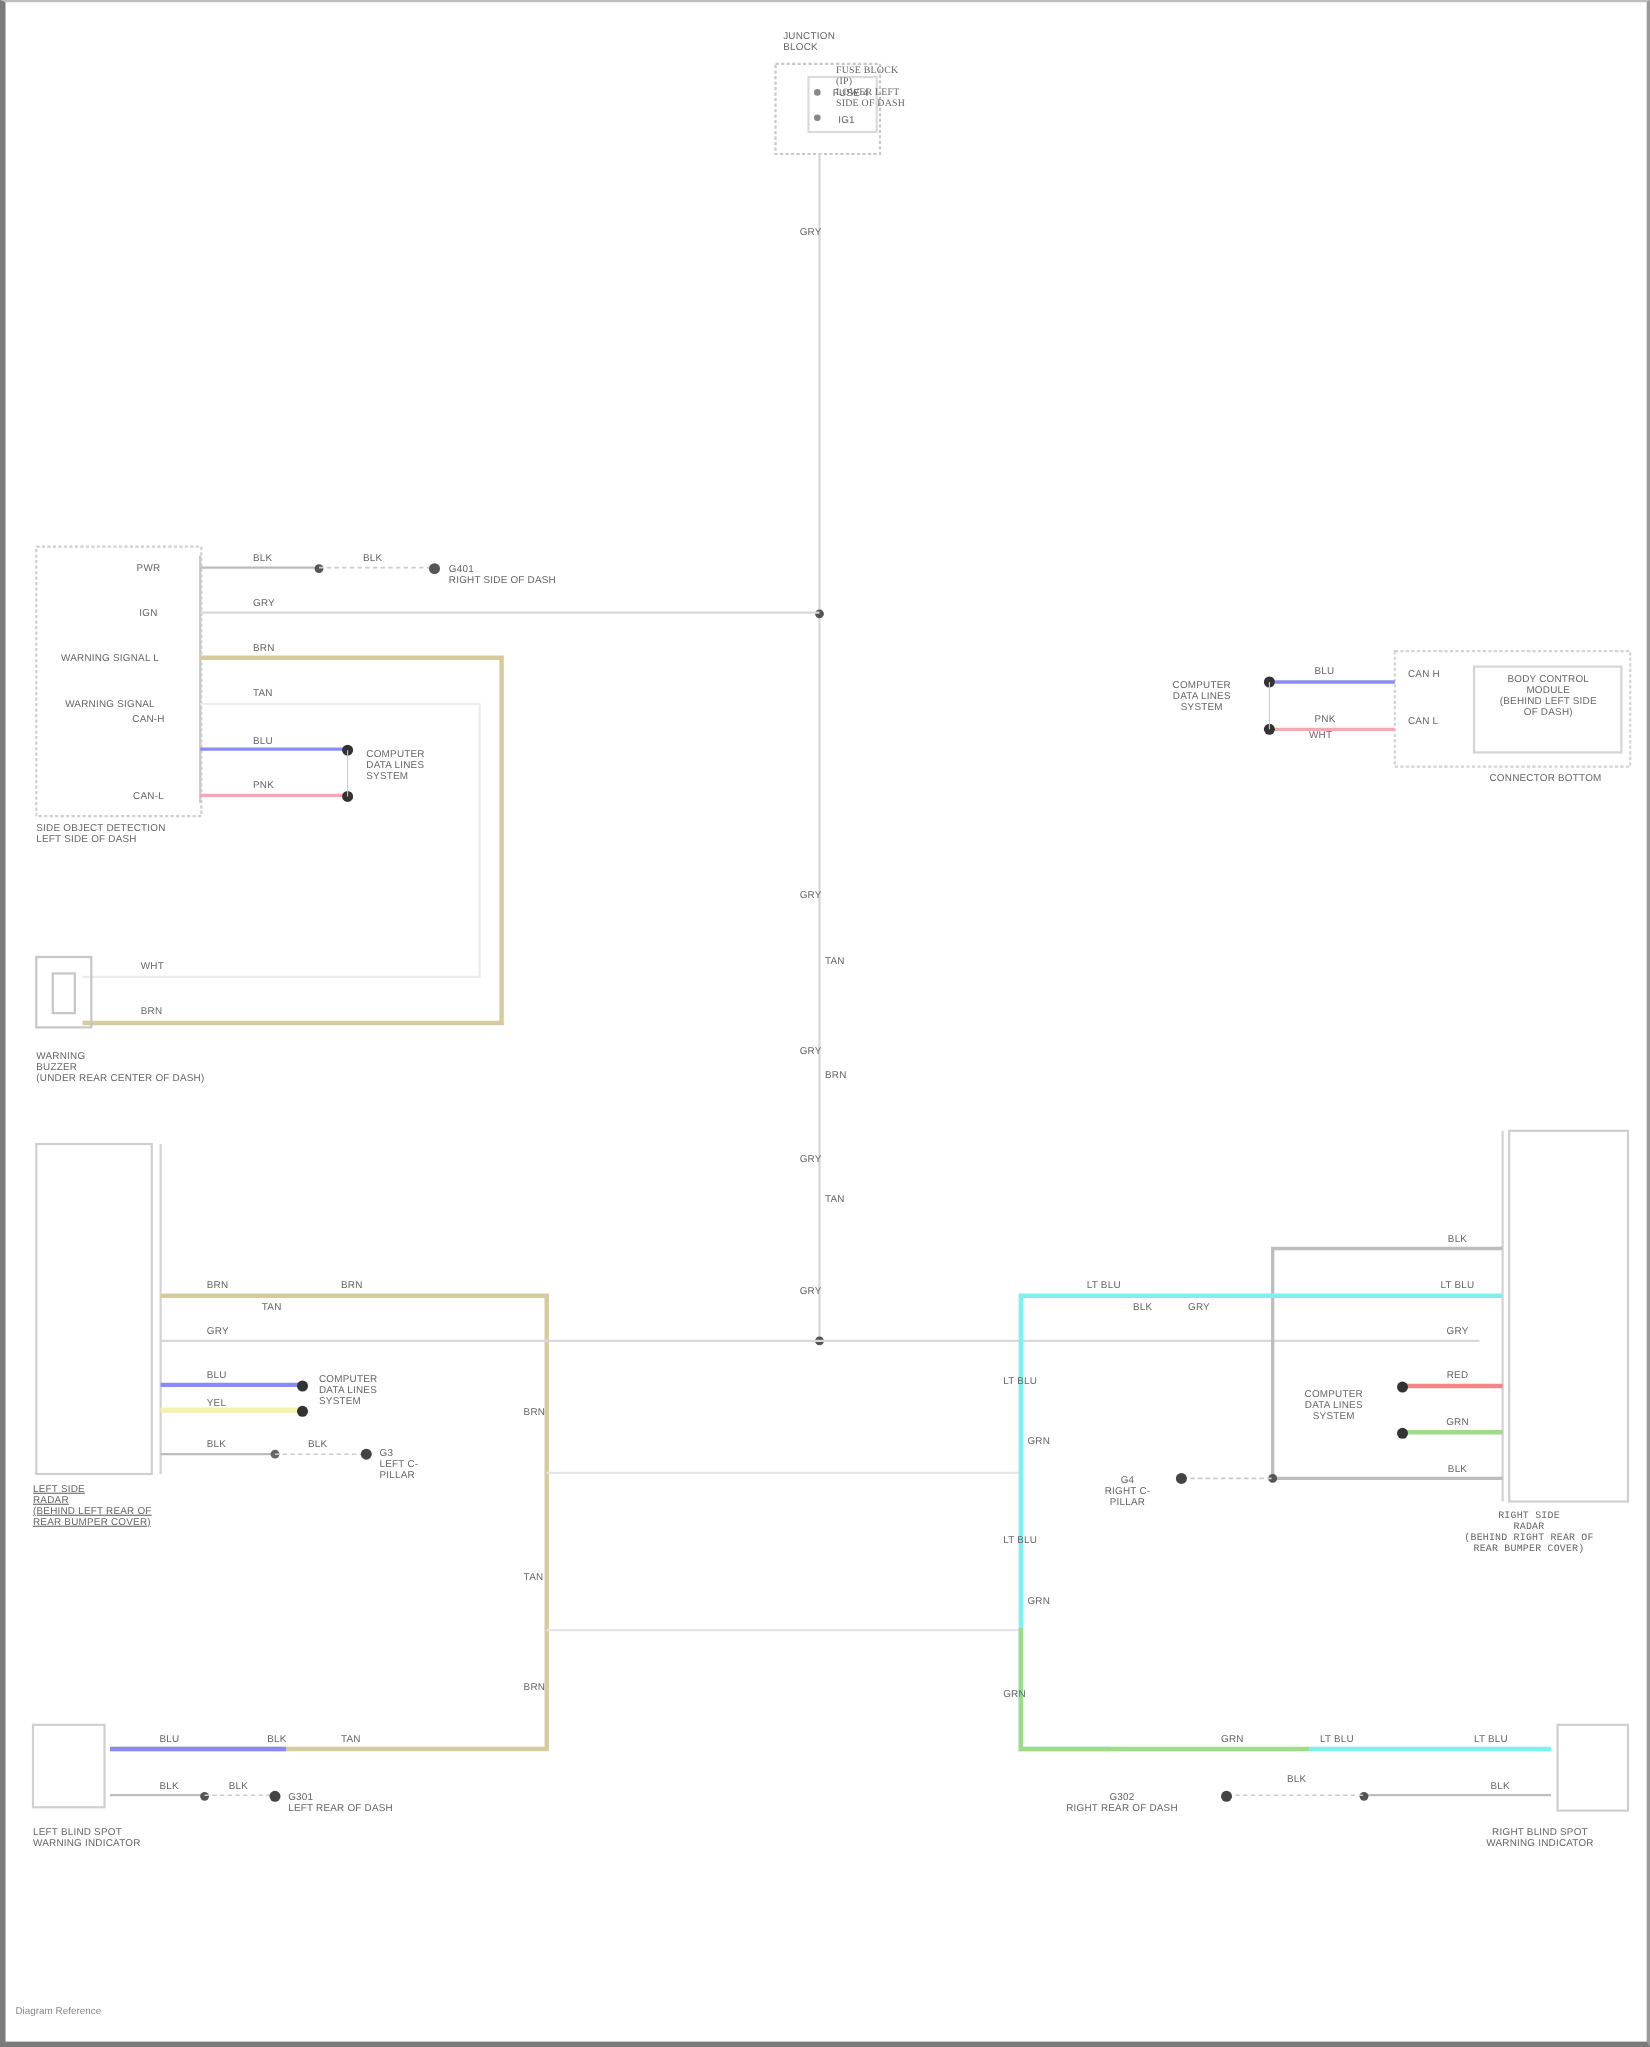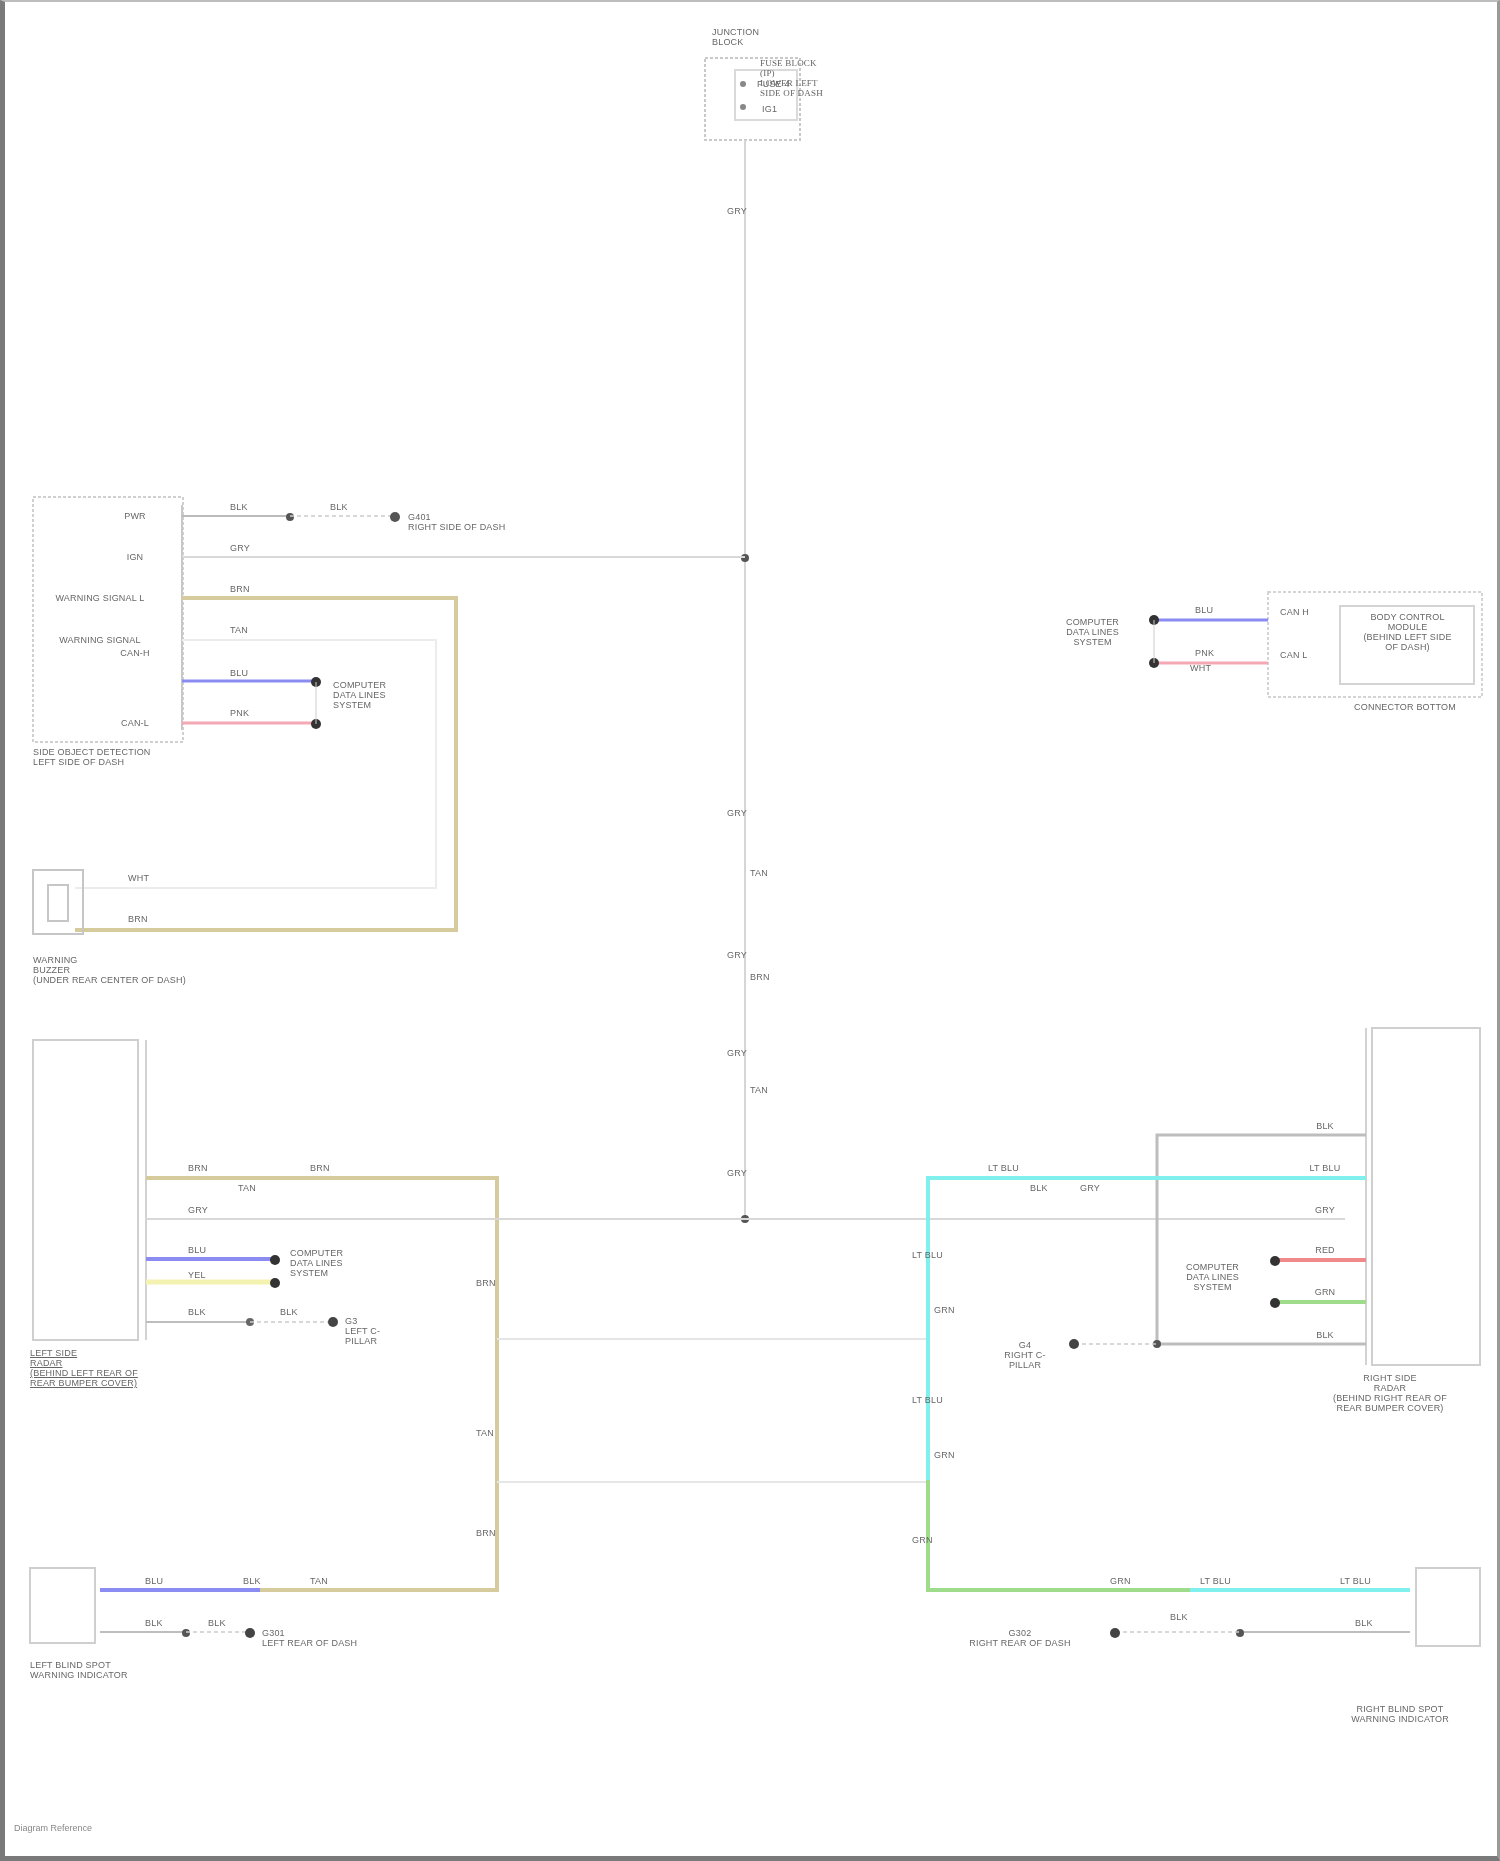--- a/index.html
+++ b/index.html
@@ -208,21 +208,21 @@
 <div class="t tr" style="left:1290px;top:1205px;width:70px;">GRY</div>
 <div class="t tr" style="left:1290px;top:1245px;width:70px;">RED</div>
 <div class="t tr" style="left:1290px;top:1287px;width:70px;">GRN</div>
 <div class="t tr" style="left:1290px;top:1330px;width:70px;">BLK</div>
 <div class="t tr" style="left:1160px;top:1262px;width:105px;">COMPUTER
 DATA LINES
 SYSTEM</div>
 <div class="t tr" style="left:990px;top:1340px;width:70px;">G4
 RIGHT C-
 PILLAR</div>
-<div class="t tr" style="left:1300px;top:1373px;width:180px;">RIGHT SIDE
+<div class="t tr" style="left:1300px;top:1373px;width:180px;font-family:Liberation Mono, monospace;">RIGHT SIDE
 RADAR
 (BEHIND RIGHT REAR OF
 REAR BUMPER COVER)</div>
 <div class="t" style="left:912px;top:1250px;">LT BLU</div>
 <div class="t" style="left:934px;top:1305px;">GRN</div>
 <div class="t" style="left:912px;top:1395px;">LT BLU</div>
 <div class="t" style="left:934px;top:1450px;">GRN</div>
 <div class="t" style="left:912px;top:1535px;">GRN</div>
 
 <div class="t" style="left:145px;top:1576px;">BLU</div>
@@ -235,16 +235,16 @@
 <div class="t" style="left:30px;top:1660px;">LEFT BLIND SPOT
 WARNING INDICATOR</div>
 
 <div class="t" style="left:1110px;top:1576px;">GRN</div>
 <div class="t" style="left:1200px;top:1576px;">LT BLU</div>
 <div class="t" style="left:1340px;top:1576px;">LT BLU</div>
 <div class="t" style="left:1170px;top:1612px;">BLK</div>
 <div class="t" style="left:1355px;top:1618px;">BLK</div>
 <div class="t tr" style="left:935px;top:1628px;width:170px;">G302
 RIGHT REAR OF DASH</div>
-<div class="t tr" style="left:1320px;top:1660px;width:160px;margin-top:44px;">RIGHT BLIND SPOT
+<div class="t tr" style="left:1320px;top:1660px;width:160px;">RIGHT BLIND SPOT
 WARNING INDICATOR</div>
 
 <div class="footer">Diagram Reference</div>
 
 </body></html>

